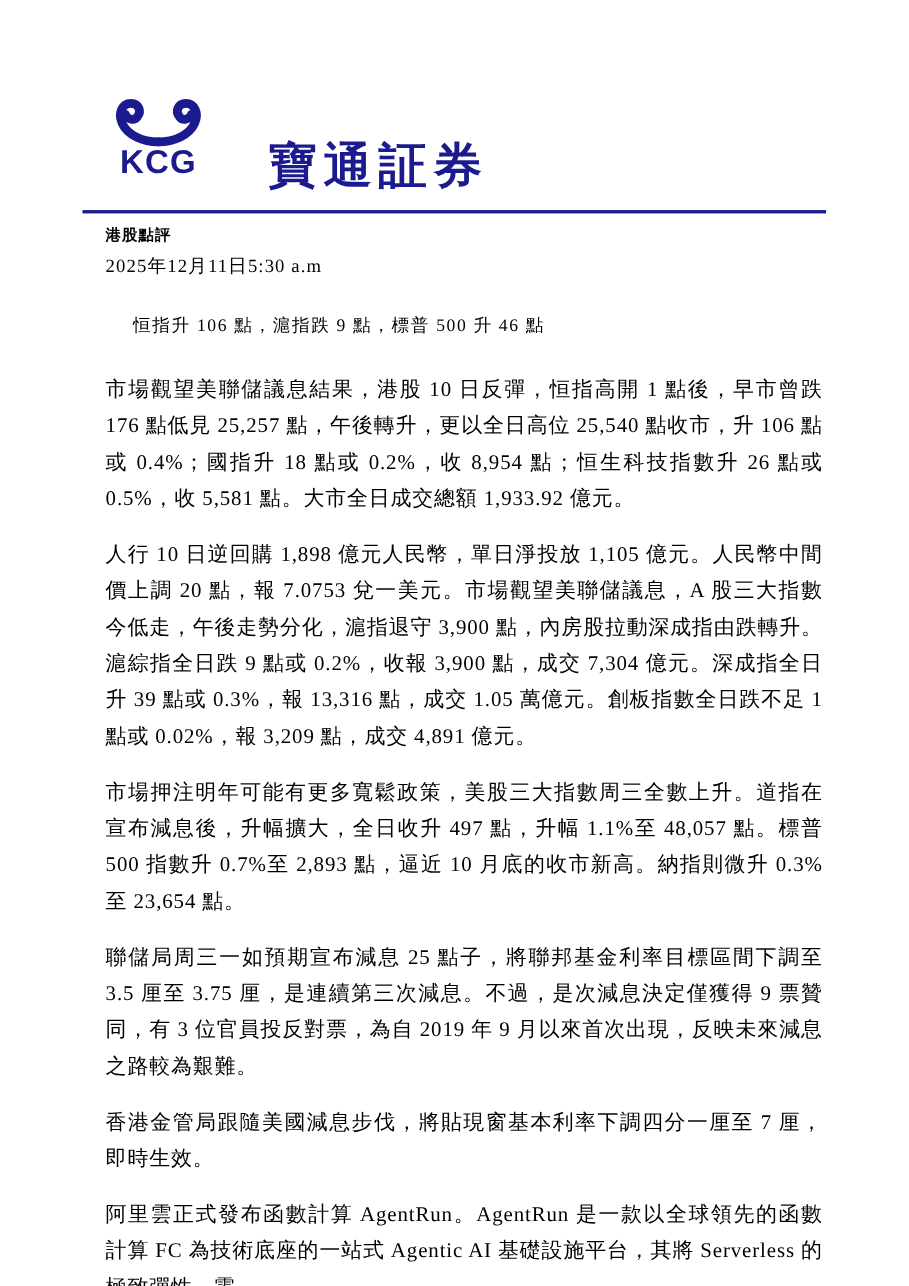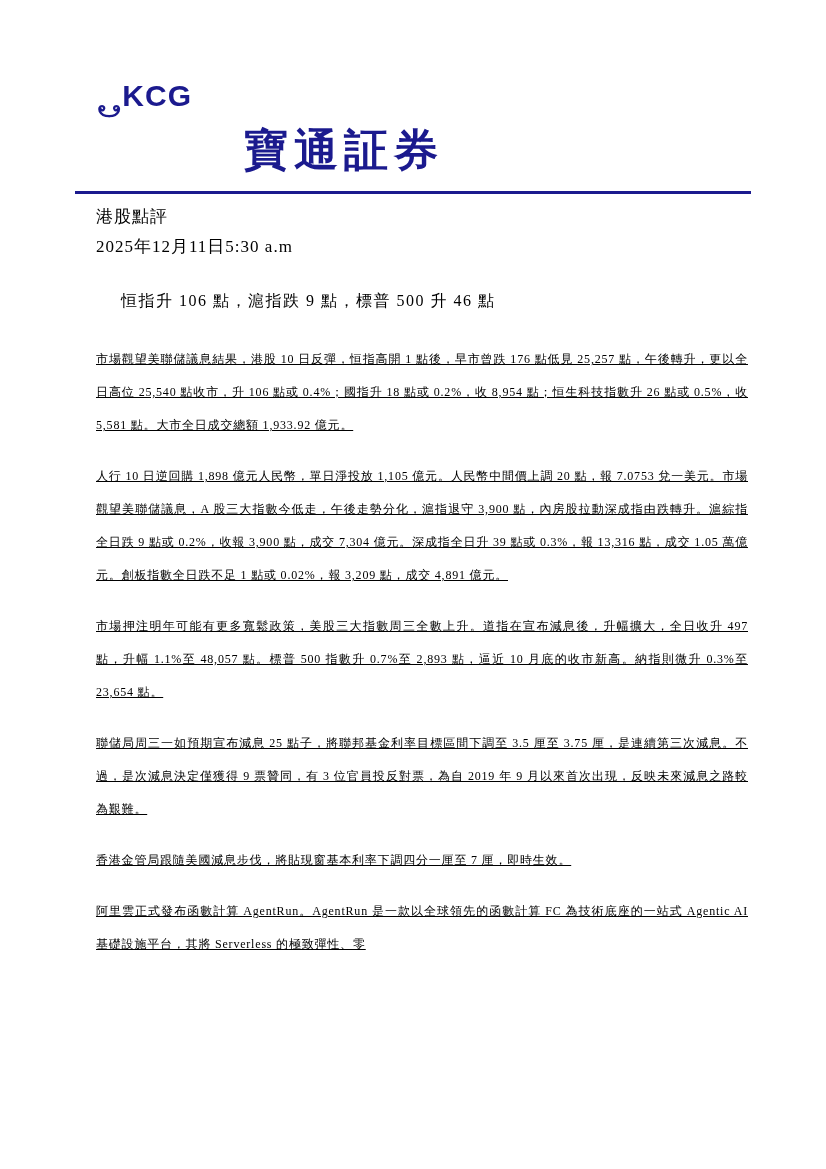--- a/index.html
+++ b/index.html
@@ -16,21 +16,22 @@
     background: #ffffff;
     padding: 85px 78px 40px 96px;
   }
   .masthead {
     display: flex;
     align-items: flex-start;
   }
   .logo-block {
     width: 96px;
     display: flex;
-    flex-direction: row;
+    flex-direction: column;
+    align-items: center;
   }
   .logo-horns { display: block; }
   .logo-text {
     font-family: "Liberation Sans", sans-serif;
     font-weight: bold;
     font-size: 30px;
     letter-spacing: 1px;
     color: #1b1a8e;
     line-height: 1;
     margin-top: -4px;
@@ -47,44 +48,44 @@
   .divider {
     margin-left: -21px;
     width: 676px;
     height: 3px;
     background: #1b1a8e;
     margin-top: 18px;
     border: none;
   }
   .section-label {
     margin-top: 11px;
-    font-size: 17px;
+    font-size: 14px;
     letter-spacing: 1px;
+    font-weight: bold;
   }
   .date-label {
     margin-top: 7px;
     font-size: 17px;
     letter-spacing: 1px;
   }
   .headline {
     margin-top: 33px;
     font-size: 16px;
     font-weight: normal;
     letter-spacing: 1.5px;
     margin-left: 25px;
   }
   .body-copy { margin-top: 31px; }
   .para {
-    font-size: 12px;
+    font-size: 19px;
     line-height: 33px;
     letter-spacing: 0.8px;
     text-align: justify;
     text-justify: inter-ideograph;
     margin-bottom: 18px;
-    text-decoration: underline;
   }
   .para:last-child { margin-bottom: 0; }
 </style>
 </head>
 <body>
 
 <div class="page">
 
   <div class="masthead">
     <div class="logo-block">

